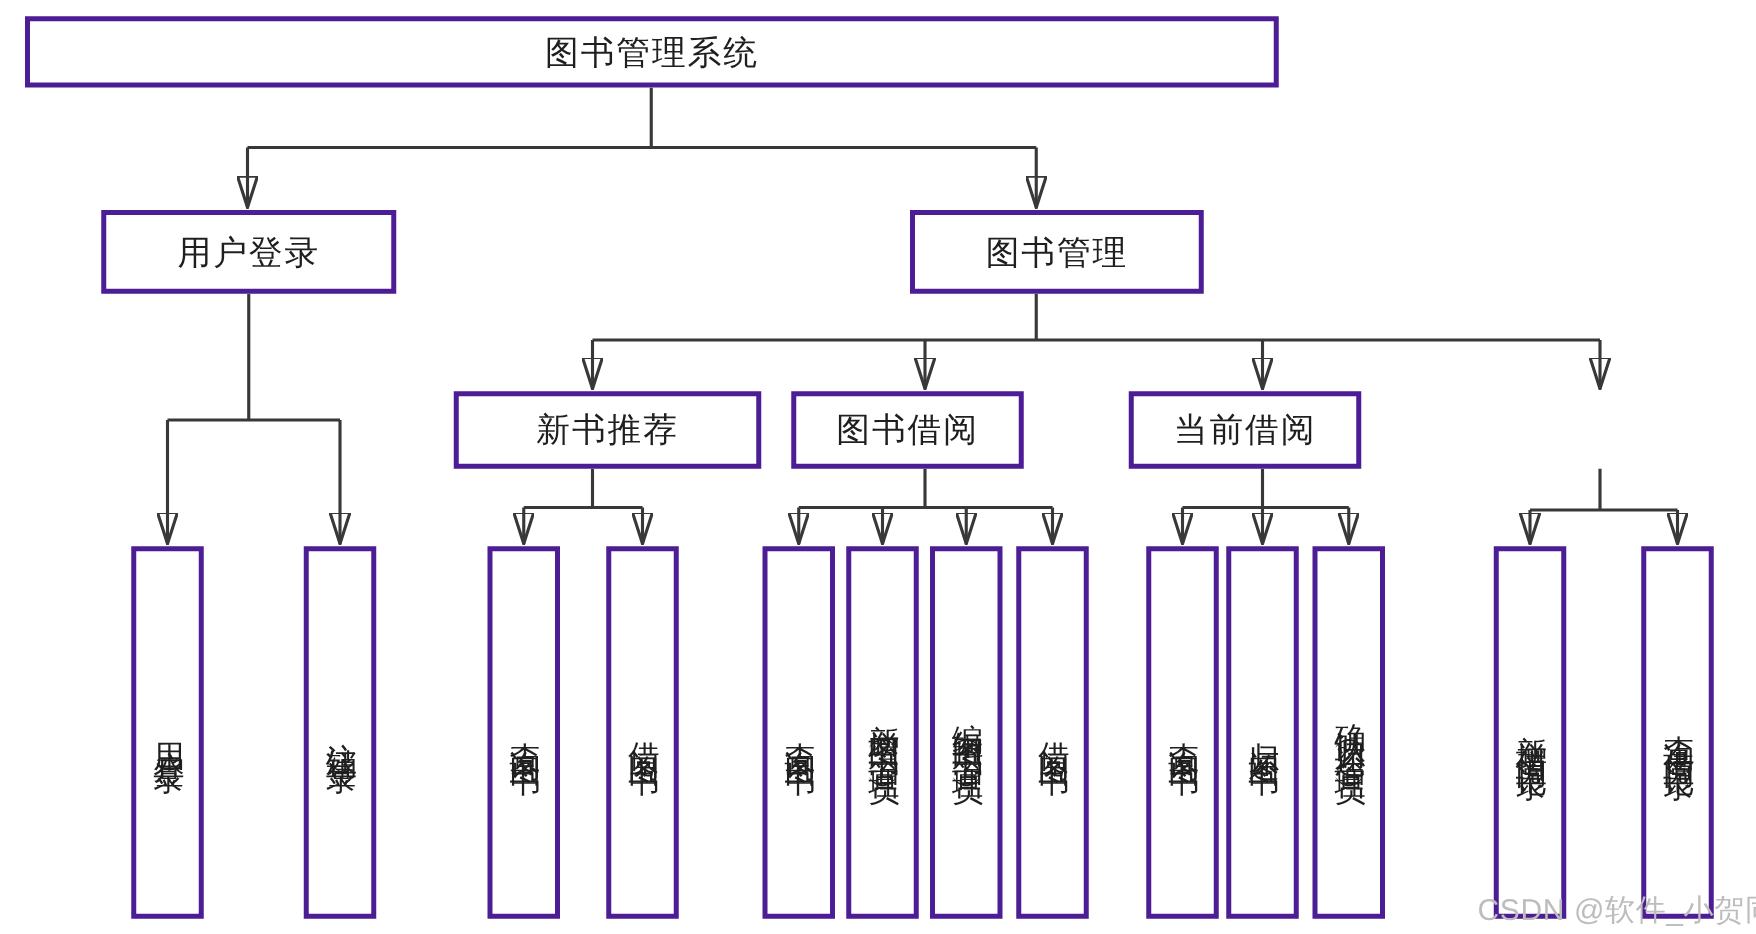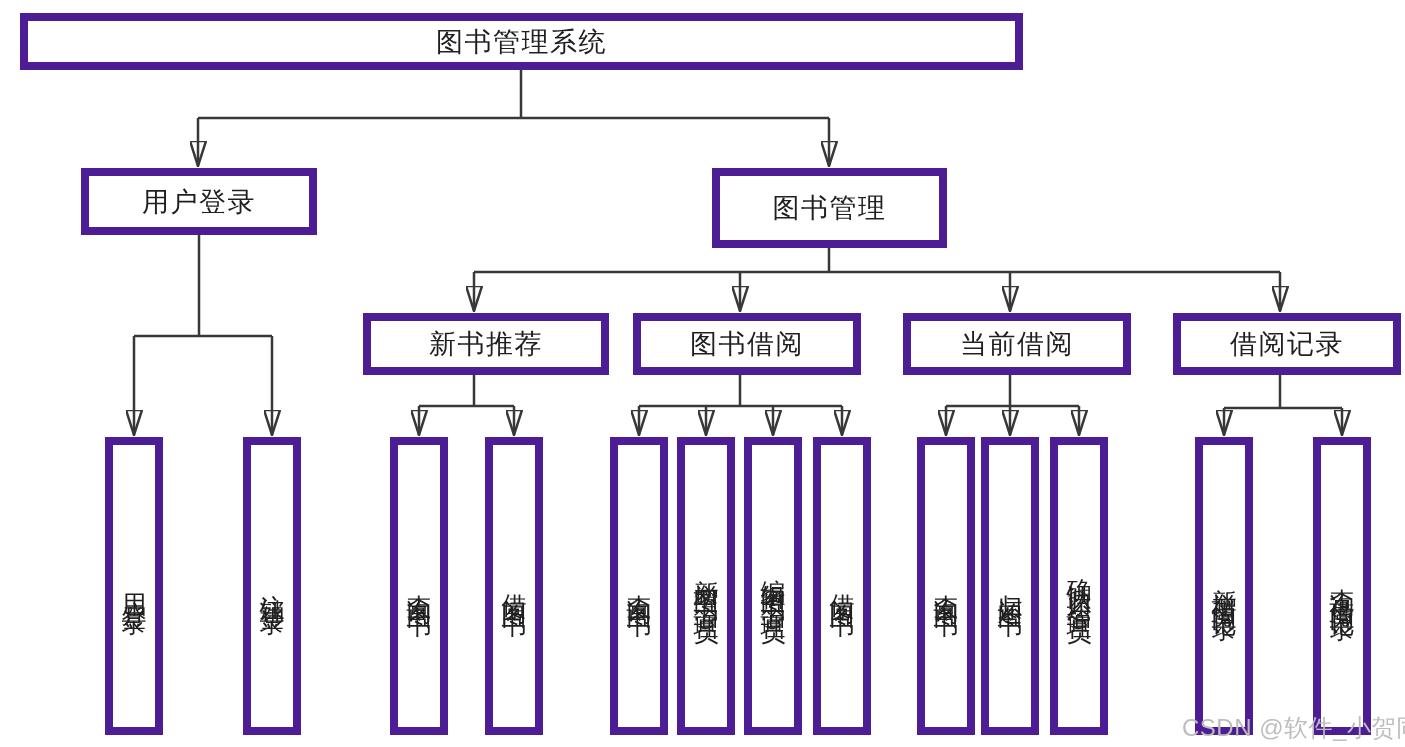--- a/index.html
+++ b/index.html
@@ -12,40 +12,40 @@
     background:#ffffff;
     overflow:hidden;
   }
 
   .wires { position:absolute; left:0; top:0; width:1405px; height:747px; }
   .wires path { stroke:#383838; stroke-width:2.5; fill:none; }
   .wires path.drop { marker-end:url(#arw); }
 
   .box {
     position:absolute;
-    border:8px solid #4c1d95;
+    border:4px solid #4c1d95;
     background:#ffffff;
     display:flex; align-items:center; justify-content:center;
     color:#1f1f1f;
   }
   .hbox { font-size:27px; letter-spacing:1.5px; }
   .vbox { top:437px; width:58px; height:298px; font-size:25px; }
   .vtext {
     writing-mode:vertical-rl;
     text-orientation:mixed;
     letter-spacing:6px;
     line-height:1;
     white-space:nowrap;
   }
 
   
   .root-box        { left:20px;  top:13px;  width:1003px; height:57px; }
   .user-login-box  { left:81px;  top:168px; width:236px;  height:67px; }
-  .book-mgmt-box   { left:712px; top:168px; width:235px;  height:80px; }
-  .l3 { top:313px; height:62px; width:228px; }
+  .book-mgmt-box   { left:728px; top:168px; width:235px;  height:67px; }
+  .l3 { top:313px; height:62px; width:186px; }
   .new-books-box      { left:363px; width:246px; }
   .book-borrow-box    { left:633px; }
   .current-borrow-box { left:903px;text-align:right; }
   .borrow-records-box { left:1173px; }
 
   .watermark {
     position:absolute; left:1182px; top:712px;
     font-size:24px; color:#bdbdbd; letter-spacing:0.5px;
     z-index:5; white-space:nowrap;
   }
@@ -109,23 +109,20 @@
 
   <div class="box hbox l3 new-books-box">
     <span>新书推荐</span>
   </div>
   <div class="box hbox l3 book-borrow-box">
     <span>图书借阅</span>
   </div>
   <div class="box hbox l3 current-borrow-box">
     <span>当前借阅</span>
   </div>
-  <div class="box hbox l3 borrow-records-box">
-    <span>借阅记录</span>
-  </div>
 
   <div class="box vbox" style="left:105px">
     <span class="vtext">用户登录</span>
   </div>
   <div class="box vbox" style="left:243px">
     <span class="vtext">注销登录</span>
   </div>
 
   <div class="box vbox" style="left:390px">
     <span class="vtext">查询图书</span>

